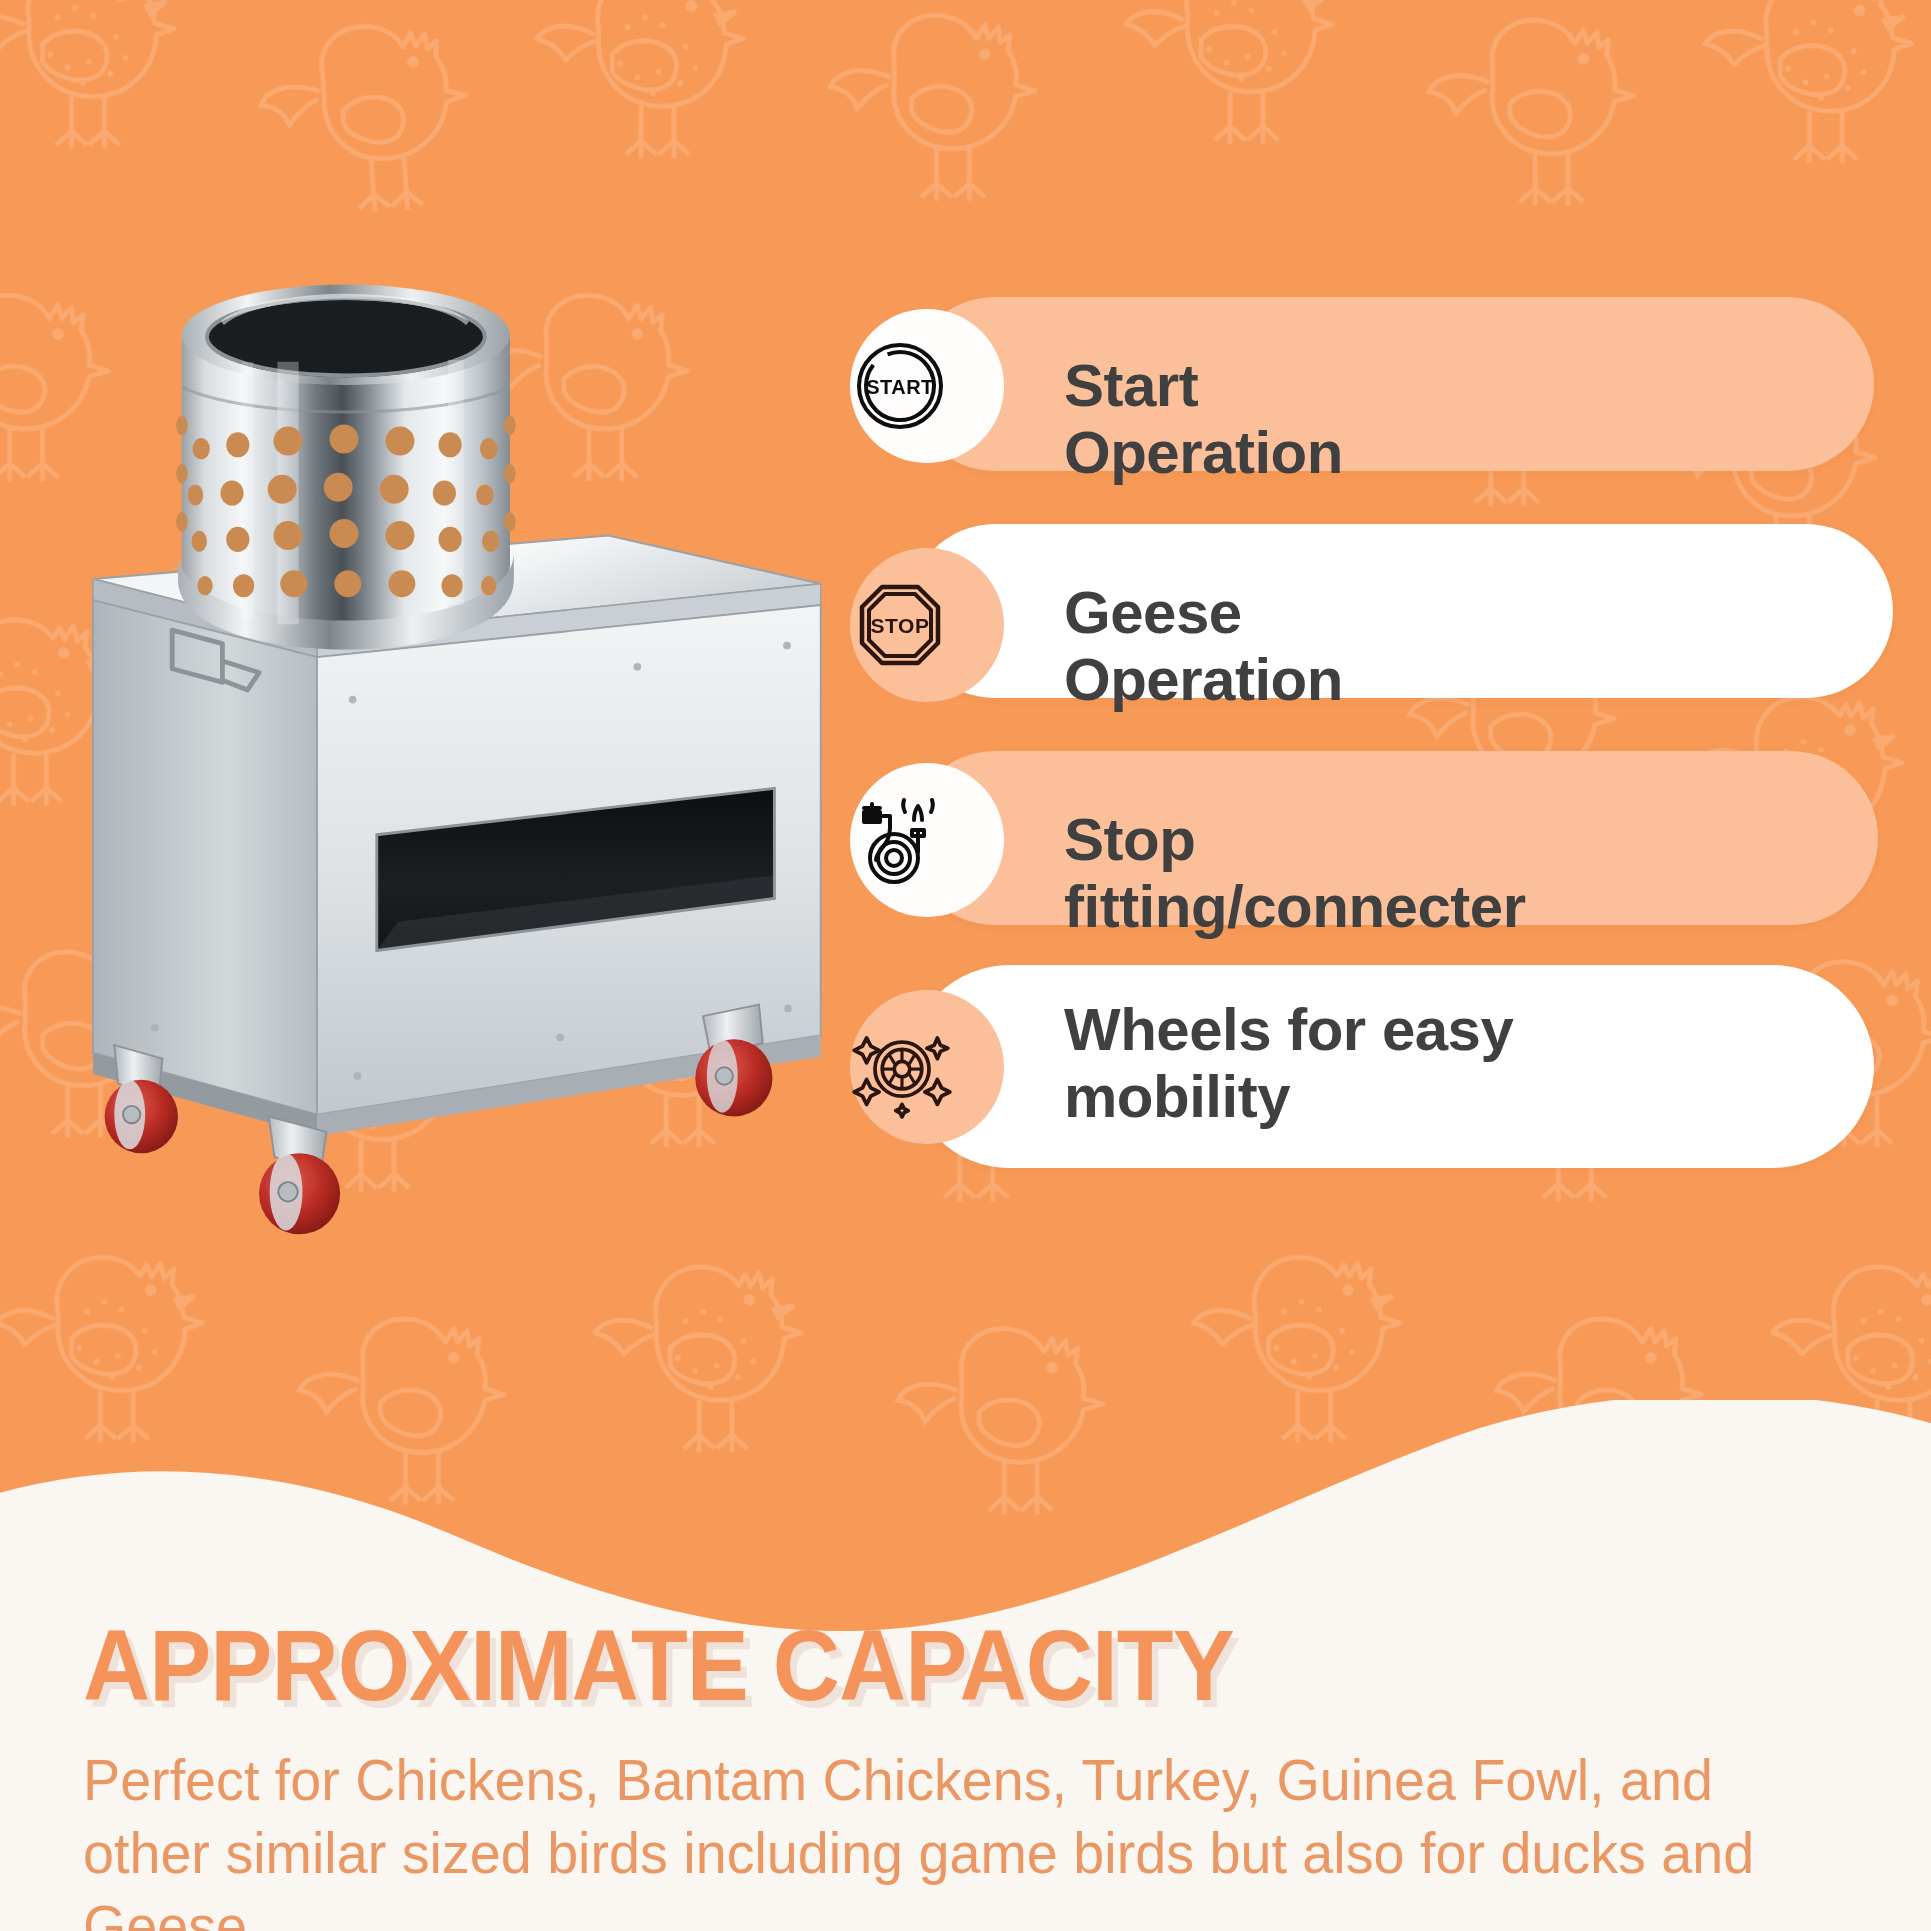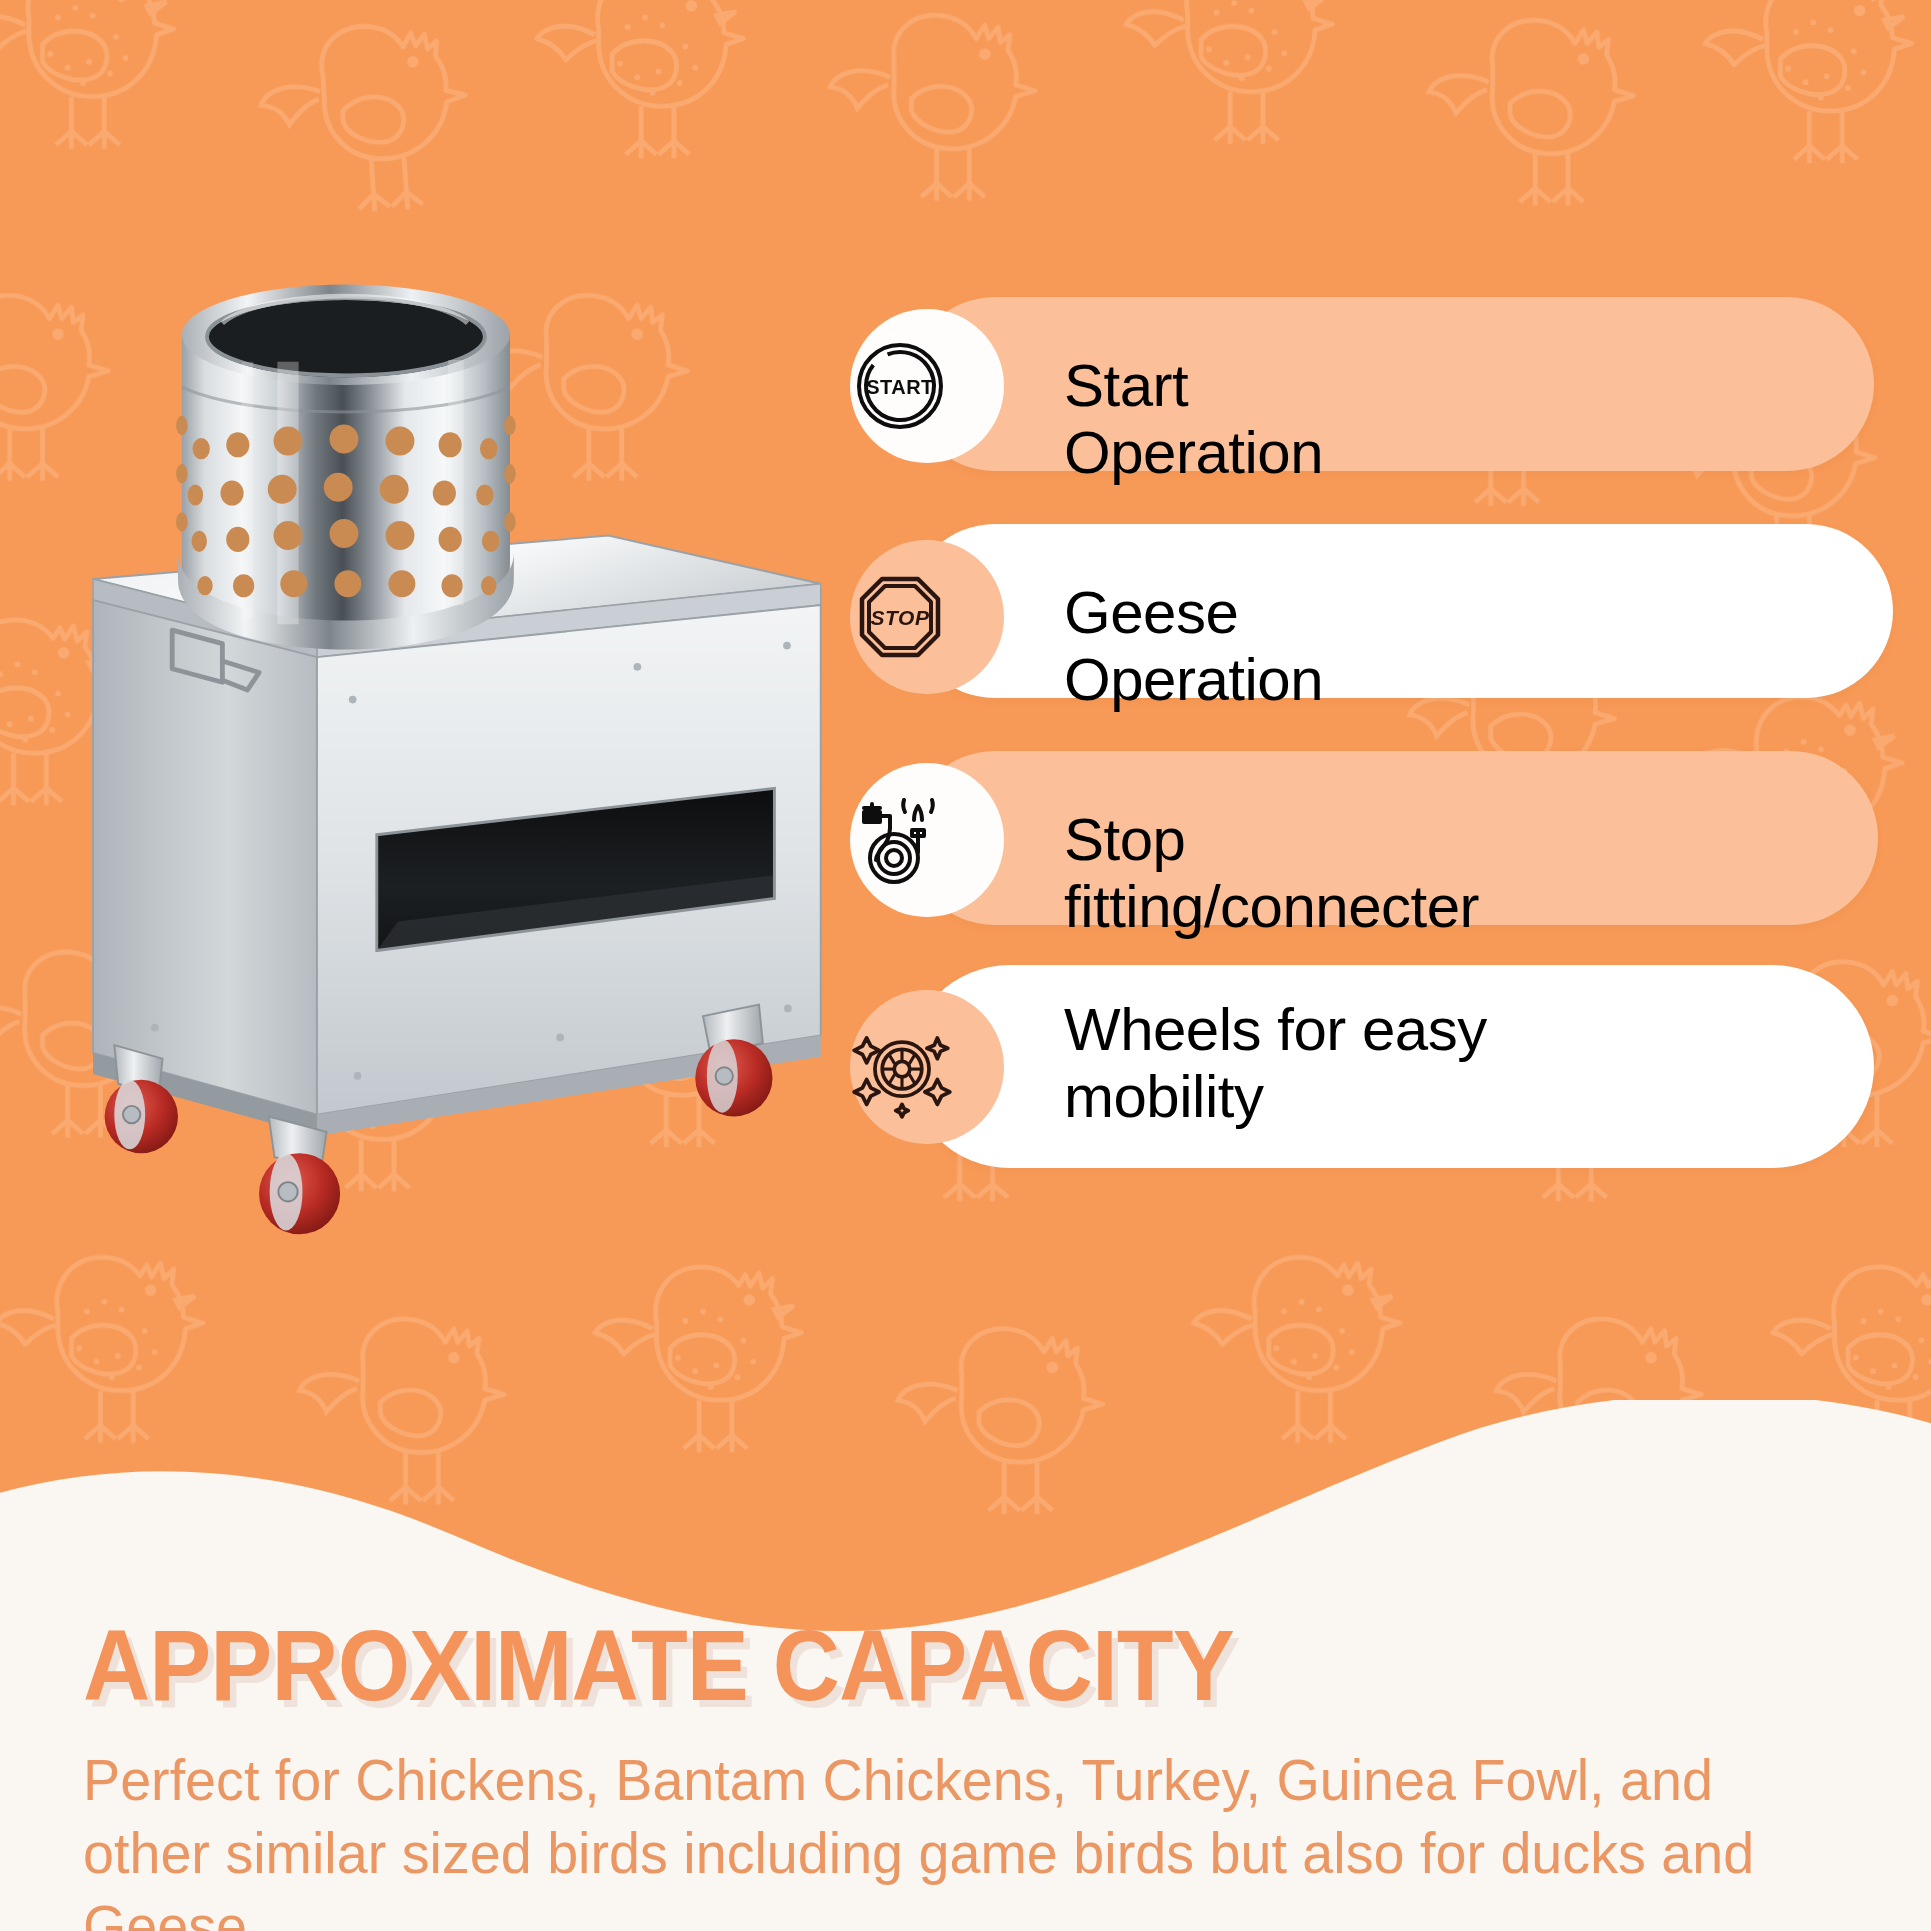--- a/index.html
+++ b/index.html
@@ -39,22 +39,22 @@
   .badge {
     position:absolute; left:0; top:0;
     width:154px; height:154px; border-radius:50%;
     display:flex; align-items:center; 
     z-index:3;
   }
   .badge.white { background:#FFFDFB; }
   .badge.peach { background:#FBC09A; }
   .flabel {
     position:absolute; z-index:4;
-    color:#000000;
-    font-weight:400;
+    color:#404040;
+    font-weight:700;
     font-size:60px;
     line-height:1.12;
     letter-spacing:-0.5px;
     font-family:"Liberation Sans", sans-serif;
   }
 
   
   .footer { position:absolute; left:0; top:1583px; width:1931px; height:348px; }
   .headline {
     position:absolute; left:83px; top:1608px;
@@ -347,21 +347,21 @@
             <circle cx="50" cy="50" r="41" fill="none" stroke="#0d0d0d" stroke-width="4"></circle>
             <circle cx="50" cy="50" r="34" fill="none" stroke="#0d0d0d" stroke-width="4" stroke-dasharray="150 18" transform="rotate(-35 50 50)"></circle>
             <text x="50" y="58" text-anchor="middle" font-family="Liberation Sans, sans-serif" font-size="20" font-weight="700" fill="#0d0d0d" letter-spacing="0.5">START</text>
           </svg>
         </div>
         <div class="flabel" style="left:214px;top:43px;">Start Operation</div>
       </div>
 
       <div class="frow" style="top:227px;">
         <div class="pill white" style="width:985px;height:174px;top:-11.6px;"></div>
-        <div class="badge peach" style="top:4px;font-style:italic;">
+        <div class="badge peach" style="top:12px;">
           <svg width="100" height="100" viewBox="0 0 100 100">
             <polygon points="32,12 68,12 88,32 88,68 68,88 32,88 12,68 12,32" fill="none" stroke="#2B1510" stroke-width="4.5" stroke-linejoin="round"></polygon>
             <polygon points="35,19 65,19 81,35 81,65 65,81 35,81 19,65 19,35" fill="none" stroke="#2B1510" stroke-width="4" stroke-linejoin="round"></polygon>
             <text x="50" y="58" text-anchor="middle" font-family="Liberation Sans, sans-serif" font-size="21" font-weight="700" fill="#2B1510" letter-spacing="0.5">STOP</text>
           </svg>
         </div>
         <div class="flabel" style="left:214px;top:43px;">Geese Operation</div>
       </div>
 
       <div class="frow" style="top:454px;">

